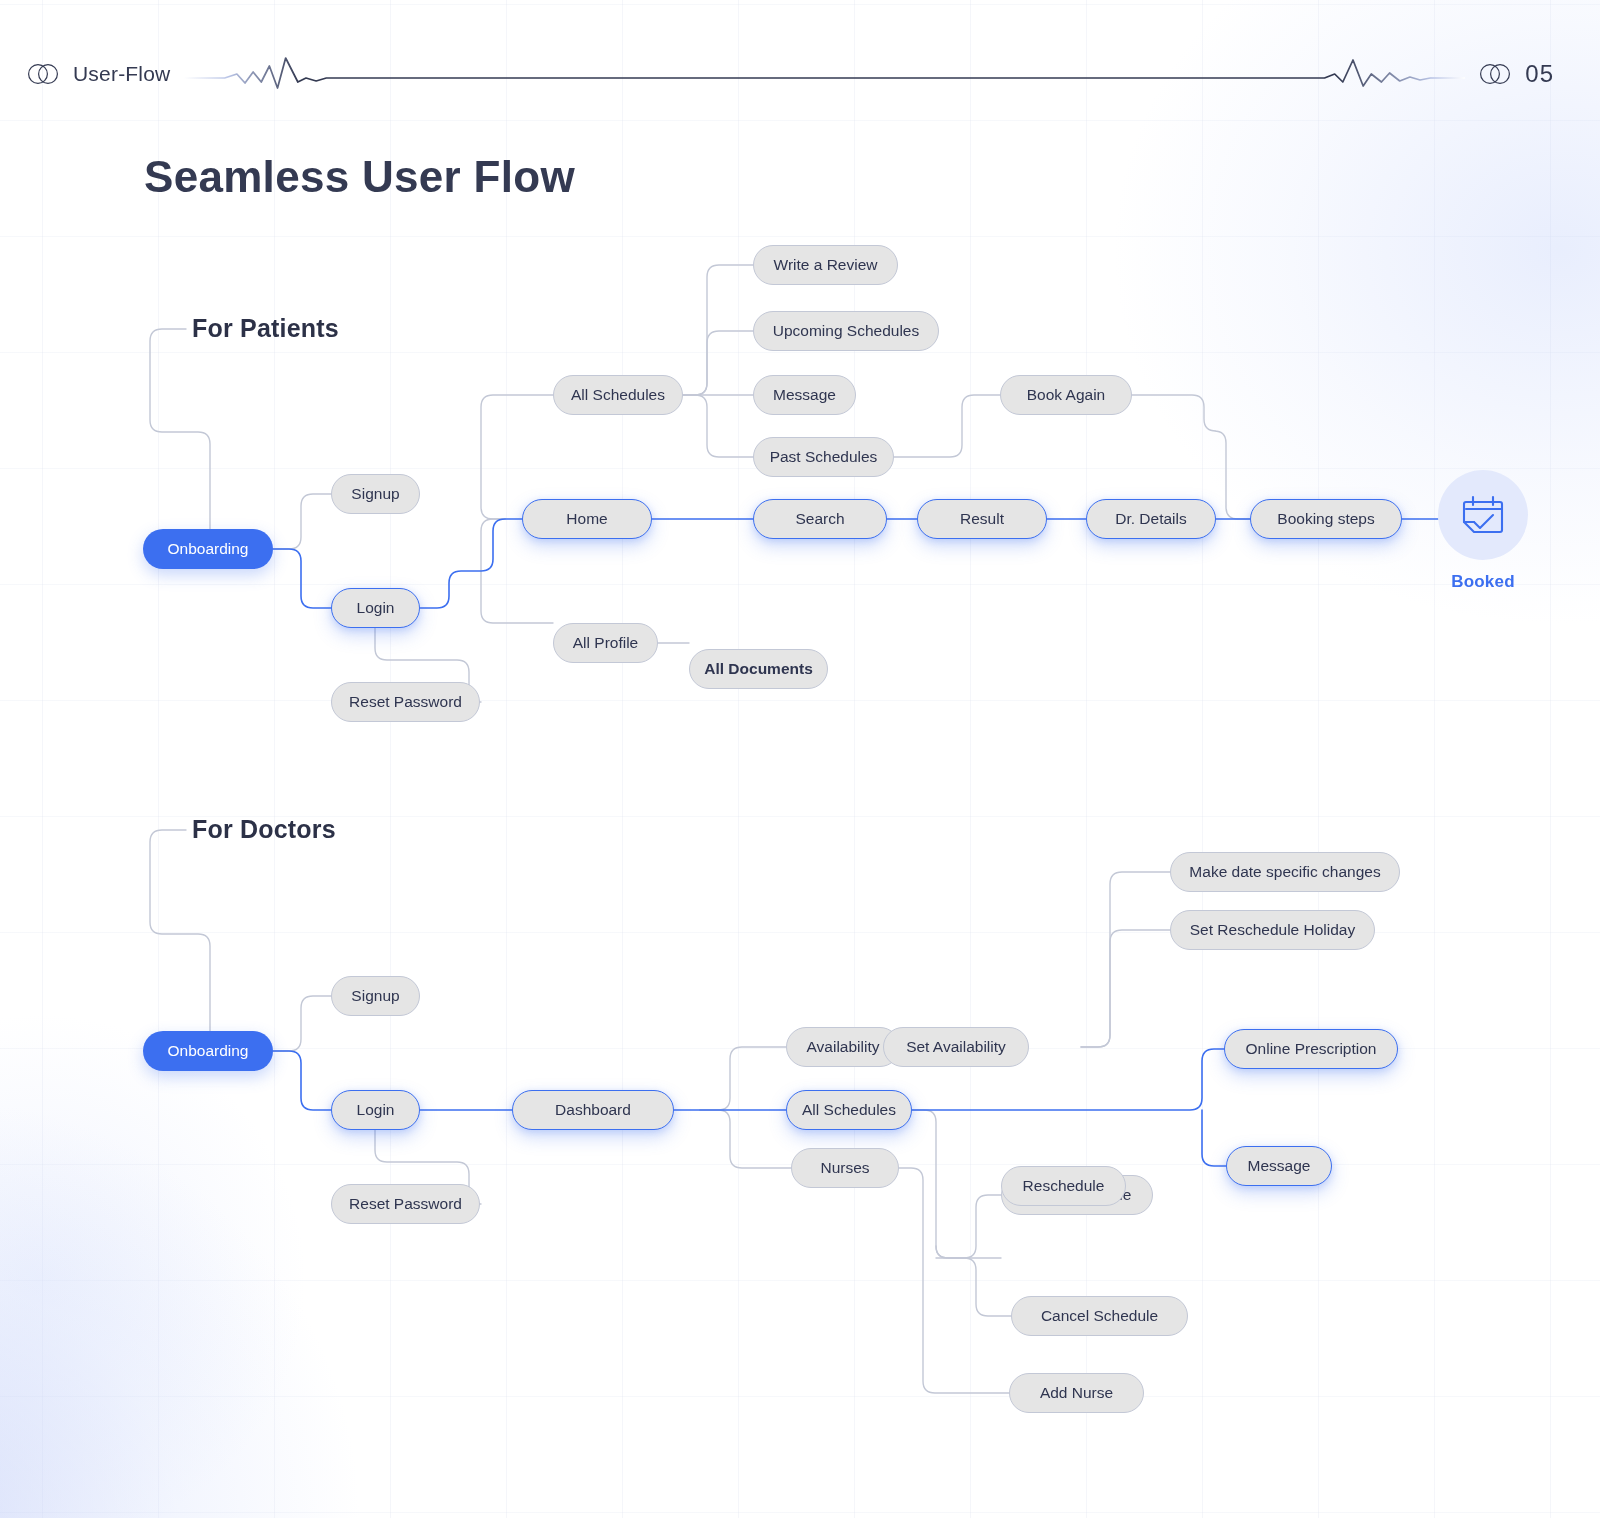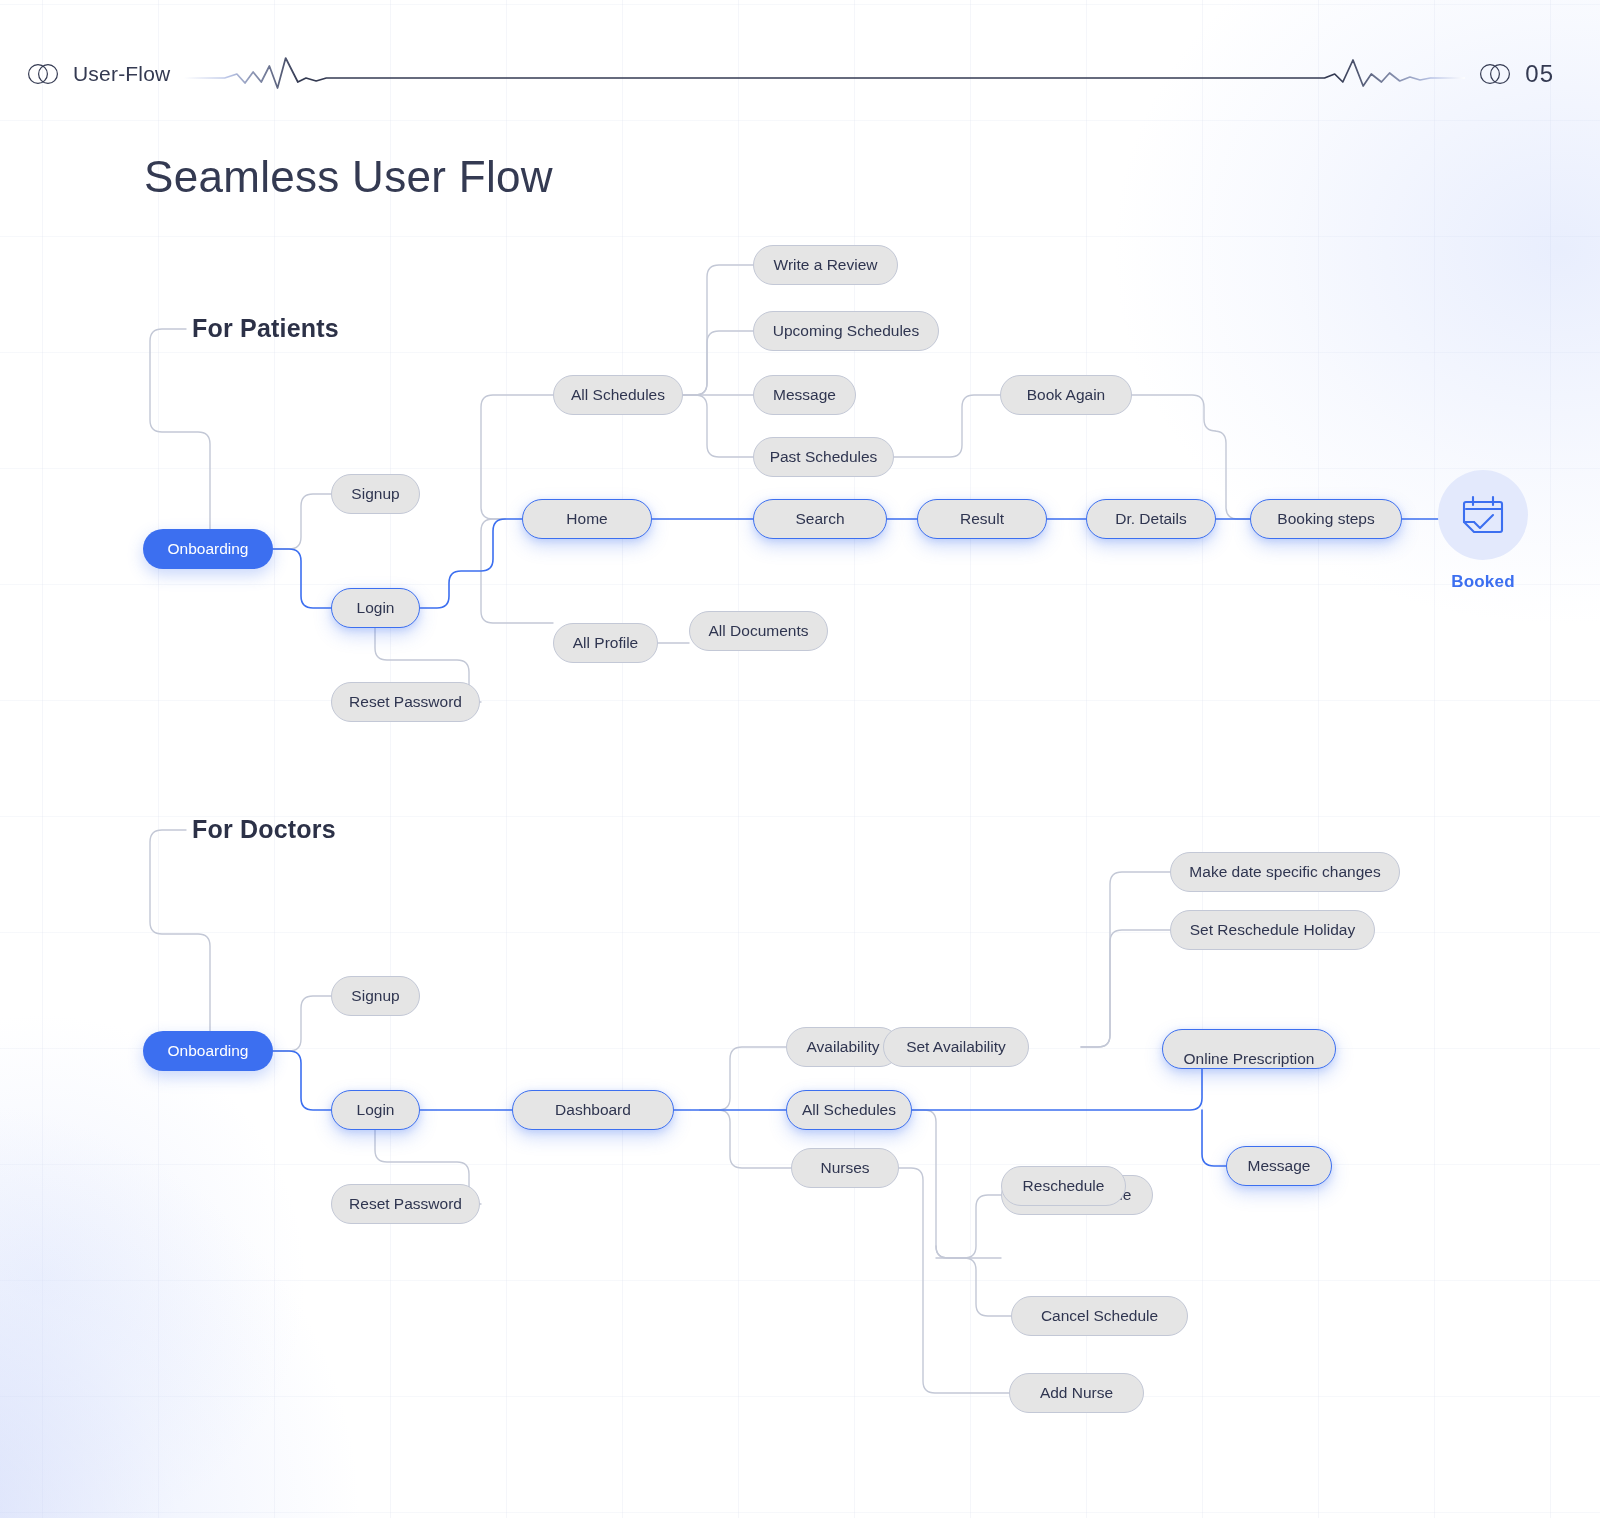--- a/index.html
+++ b/index.html
@@ -42,21 +42,21 @@
   .brand-label {
     font-size: 21px; color: #343a52; letter-spacing: .2px; white-space: nowrap;
   }
   #ekg-wrap { flex: 1; height: 44px; margin: 0 14px; }
   .page-no { display: flex; align-items: center; gap: 12px; margin-right: 46px; }
   .page-num { font-size: 24px; color: #343a52; letter-spacing: 1px; }
 
   
   #page-title {
     position: absolute; left: 144px; top: 152px;
-    font-size: 44px; font-weight: 400; color: #343a52; letter-spacing: .3px;
+    font-size: 44px; font-weight: 700; color: #343a52; letter-spacing: .3px;
   }
 
   
   .section-label {
     position: absolute; font-size: 25px; font-weight: 700;
     color: #2c3147; letter-spacing: .2px; white-space: nowrap;
   }
   #label-patients { left: 192px; top: 314px; }
   #label-doctors  { left: 192px; top: 815px; }
 
@@ -261,21 +261,21 @@
     </div>
     <div class="node accent" style="left: 1086px; top: 499px; width: 130px;">
       <span>Dr. Details</span>
     </div>
     <div class="node accent" style="left: 1250px; top: 499px; width: 152px;">
       <span>Booking steps</span>
     </div>
     <div class="node" style="left: 553px; top: 623px; width: 105px;">
       <span>All Profile</span>
     </div>
-    <div class="node" style="left: 689px; top: 611px; width: 139px;">
+    <div class="node" style="left: 689px; top: 649px; width: 139px; font-weight: bold;">
       <span>All Documents</span>
     </div>
     <div class="node primary" style="left: 143px; top: 1031px; width: 130px;">
       <span>Onboarding</span>
     </div>
     <div class="node" style="left: 331px; top: 976px; width: 89px;">
       <span>Signup</span>
     </div>
     <div class="node accent" style="left: 331px; top: 1090px; width: 89px;">
       <span>Login</span>
@@ -294,21 +294,21 @@
     </div>
     <div class="node" style="left: 1170px; top: 852px; width: 230px;">
       <span>Make date specific changes</span>
     </div>
     <div class="node" style="left: 1170px; top: 910px; width: 205px;">
       <span>Set Reschedule Holiday</span>
     </div>
     <div class="node accent" style="left: 786px; top: 1090px; width: 126px;">
       <span>All Schedules</span>
     </div>
-    <div class="node accent" style="left: 1162px; top: 1029px; width: 174px; align-items: flex-end;">
+    <div class="node accent" style="left: 1224px; top: 1029px; width: 174px;">
       <span>Online Prescription</span>
     </div>
     <div class="node accent" style="left: 1226px; top: 1146px; width: 106px;">
       <span>Message</span>
     </div>
     <div class="node" style="left: 791px; top: 1148px; width: 108px;">
       <span>Nurses</span>
     </div>
     <div class="node" style="left: 1001px; top: 1175px; width: 152px;">
       <span>Delay Schedule</span>

